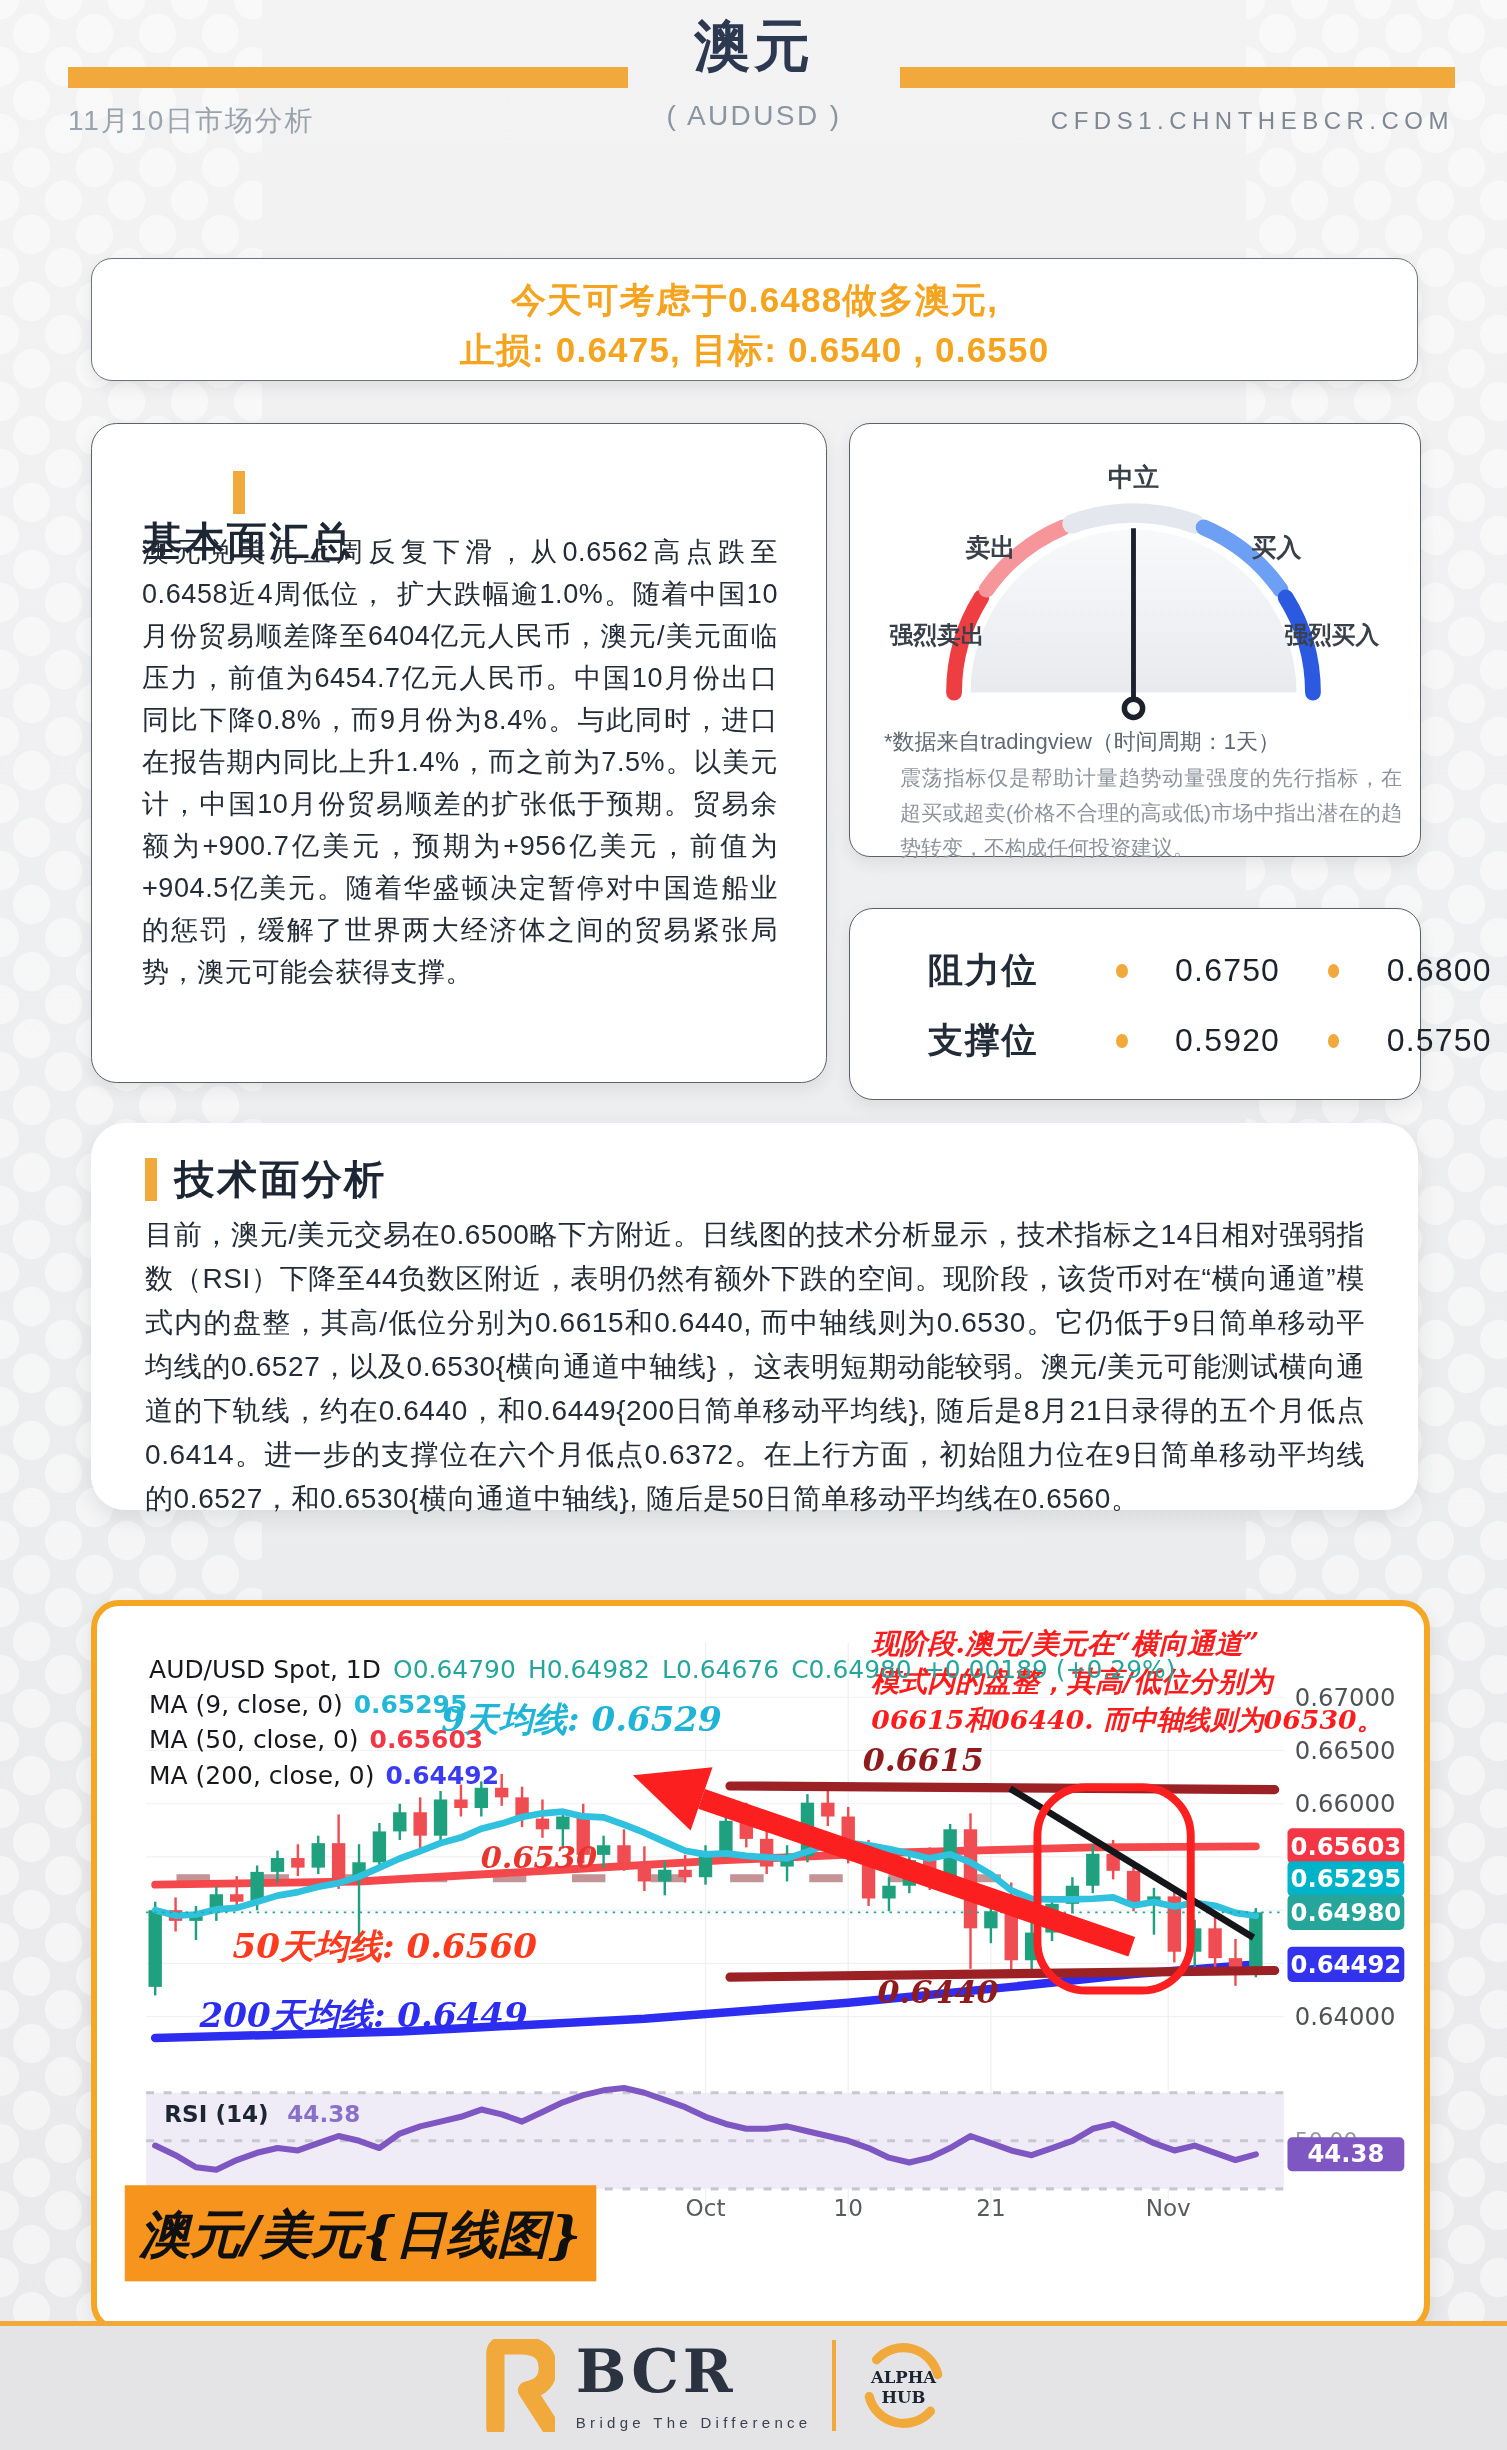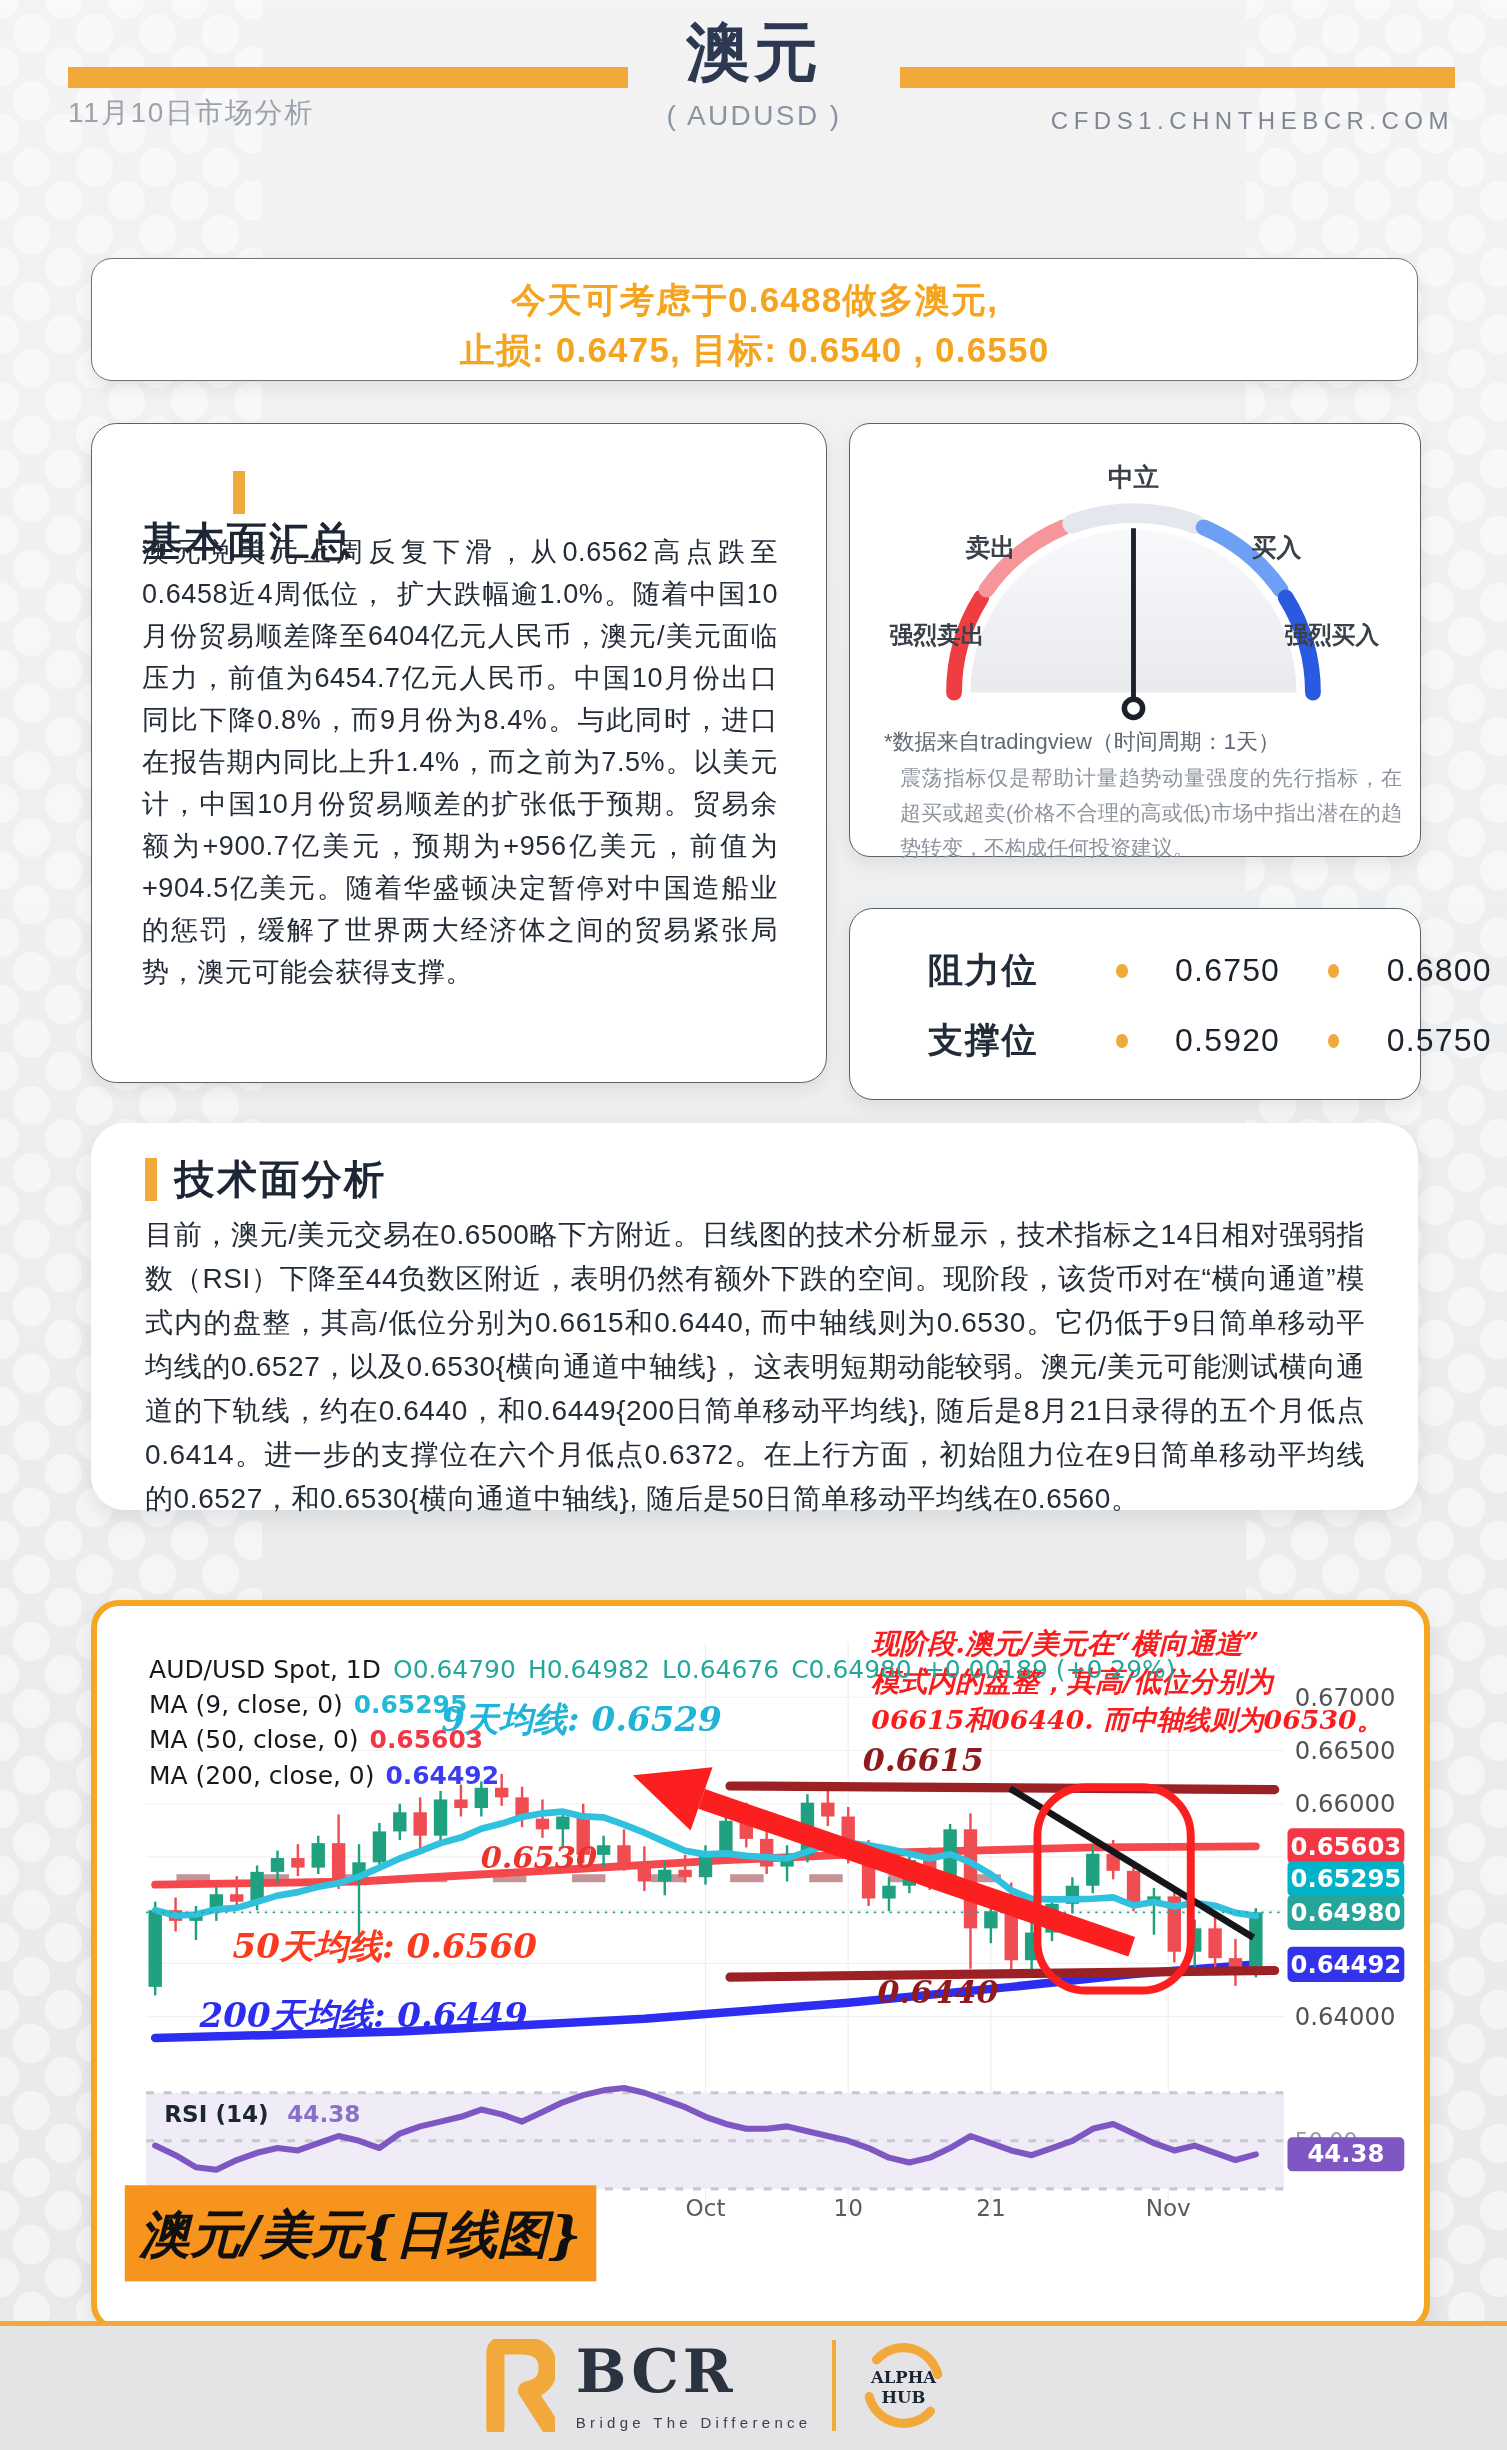--- a/index.html
+++ b/index.html
@@ -8,21 +8,21 @@
         background:linear-gradient(180deg,#f3f3f4 0%,#ecedee 55%,#e9e9eb 100%);}
   .dots{position:absolute;top:0;bottom:0;width:262px;pointer-events:none;opacity:.55;
         background-image:radial-gradient(rgba(255,255,255,.9) 18px,rgba(255,255,255,0) 19px),
                          radial-gradient(rgba(255,255,255,.9) 18px,rgba(255,255,255,0) 19px);
         background-size:63px 67px;background-position:0 0,32px 33px;}
   .abs{position:absolute;}
   .card{position:absolute;background:#ffffff;border-radius:23px;box-shadow:0 6px 16px rgba(40,45,60,.09);}
   .bordered{border:1.8px solid #5b6169;}
   .accent-bar{position:absolute;background:#f1a93b;}
   .date-label{font-size:28px;color:#9aa3ad;letter-spacing:1.8px;}
-  .page-title{font-size:64px;font-weight:bold;color:#2c3950;letter-spacing:3.7px;}
+  .page-title{font-size:56px;font-weight:bold;color:#2c3950;letter-spacing:3.7px;}
   .page-subtitle{font-size:28px;color:#8b95a1;letter-spacing:2.4px;}
   .website{font-size:24px;color:#7e8792;letter-spacing:5.5px;}
   .rec-line{width:100%;text-align:center;font-size:35px;font-weight:bold;color:#f5a41f;letter-spacing:1.2px;}
   .section-head{position:absolute;display:flex;align-items:center;}
   .head-bar{width:11.6px;height:43px;background:#f1a93b;margin-right:18px;}
   .head-text{font-size:40px;font-weight:bold;color:#1d2634;letter-spacing:2.4px;}
   .body-text{position:absolute;font-size:27px;line-height:42px;color:#242c38;text-align:justify;letter-spacing:0.6px;}
   .footnote1{position:absolute;font-size:22px;color:#606873;}
   .footnote2{position:absolute;font-size:21px;line-height:35px;color:#8d939d;text-align:justify;}
   .level-row{position:absolute;display:flex;align-items:center;left:54px;}
@@ -39,21 +39,21 @@
   .v-divider{width:3.7px;height:91px;background:#f1a93b;}
 </style>
 </head>
 <body>
 
 <div id="page">
   <div class="dots" style="left:0;"></div>
   <div class="dots" style="left:1246px;"></div>
 
   <div class="accent-bar" style="left:68px;top:67px;width:560px;height:21px;"></div>
-  <div class="abs date-label" style="left:68px;top:94px;">11月10日市场分析</div>
+  <div class="abs date-label" style="left:68px;top:102px;">11月10日市场分析</div>
   <div class="abs page-title" style="left:0;right:0;top:8.5px;text-align:center;">澳元</div>
   <div class="abs page-subtitle" style="left:0;right:0;top:100px;text-align:center;">( AUDUSD )</div>
   <div class="accent-bar" style="left:900px;top:67px;width:555px;height:21px;"></div>
   <div class="abs website" style="right:54px;top:107px;">CFDS1.CHNTHEBCR.COM</div>
 
   <div class="card" style="left:91px;top:258px;width:1325px;height:121px;border:1.8px solid #6d737b;border-radius:21px;">
     <div class="rec-line abs" style="top:18px;">今天可考虑于0.6488做多澳元,</div>
     <div class="rec-line abs" style="top:68px;">止损: 0.6475,  目标: 0.6540 , 0.6550</div>
   </div>
 

